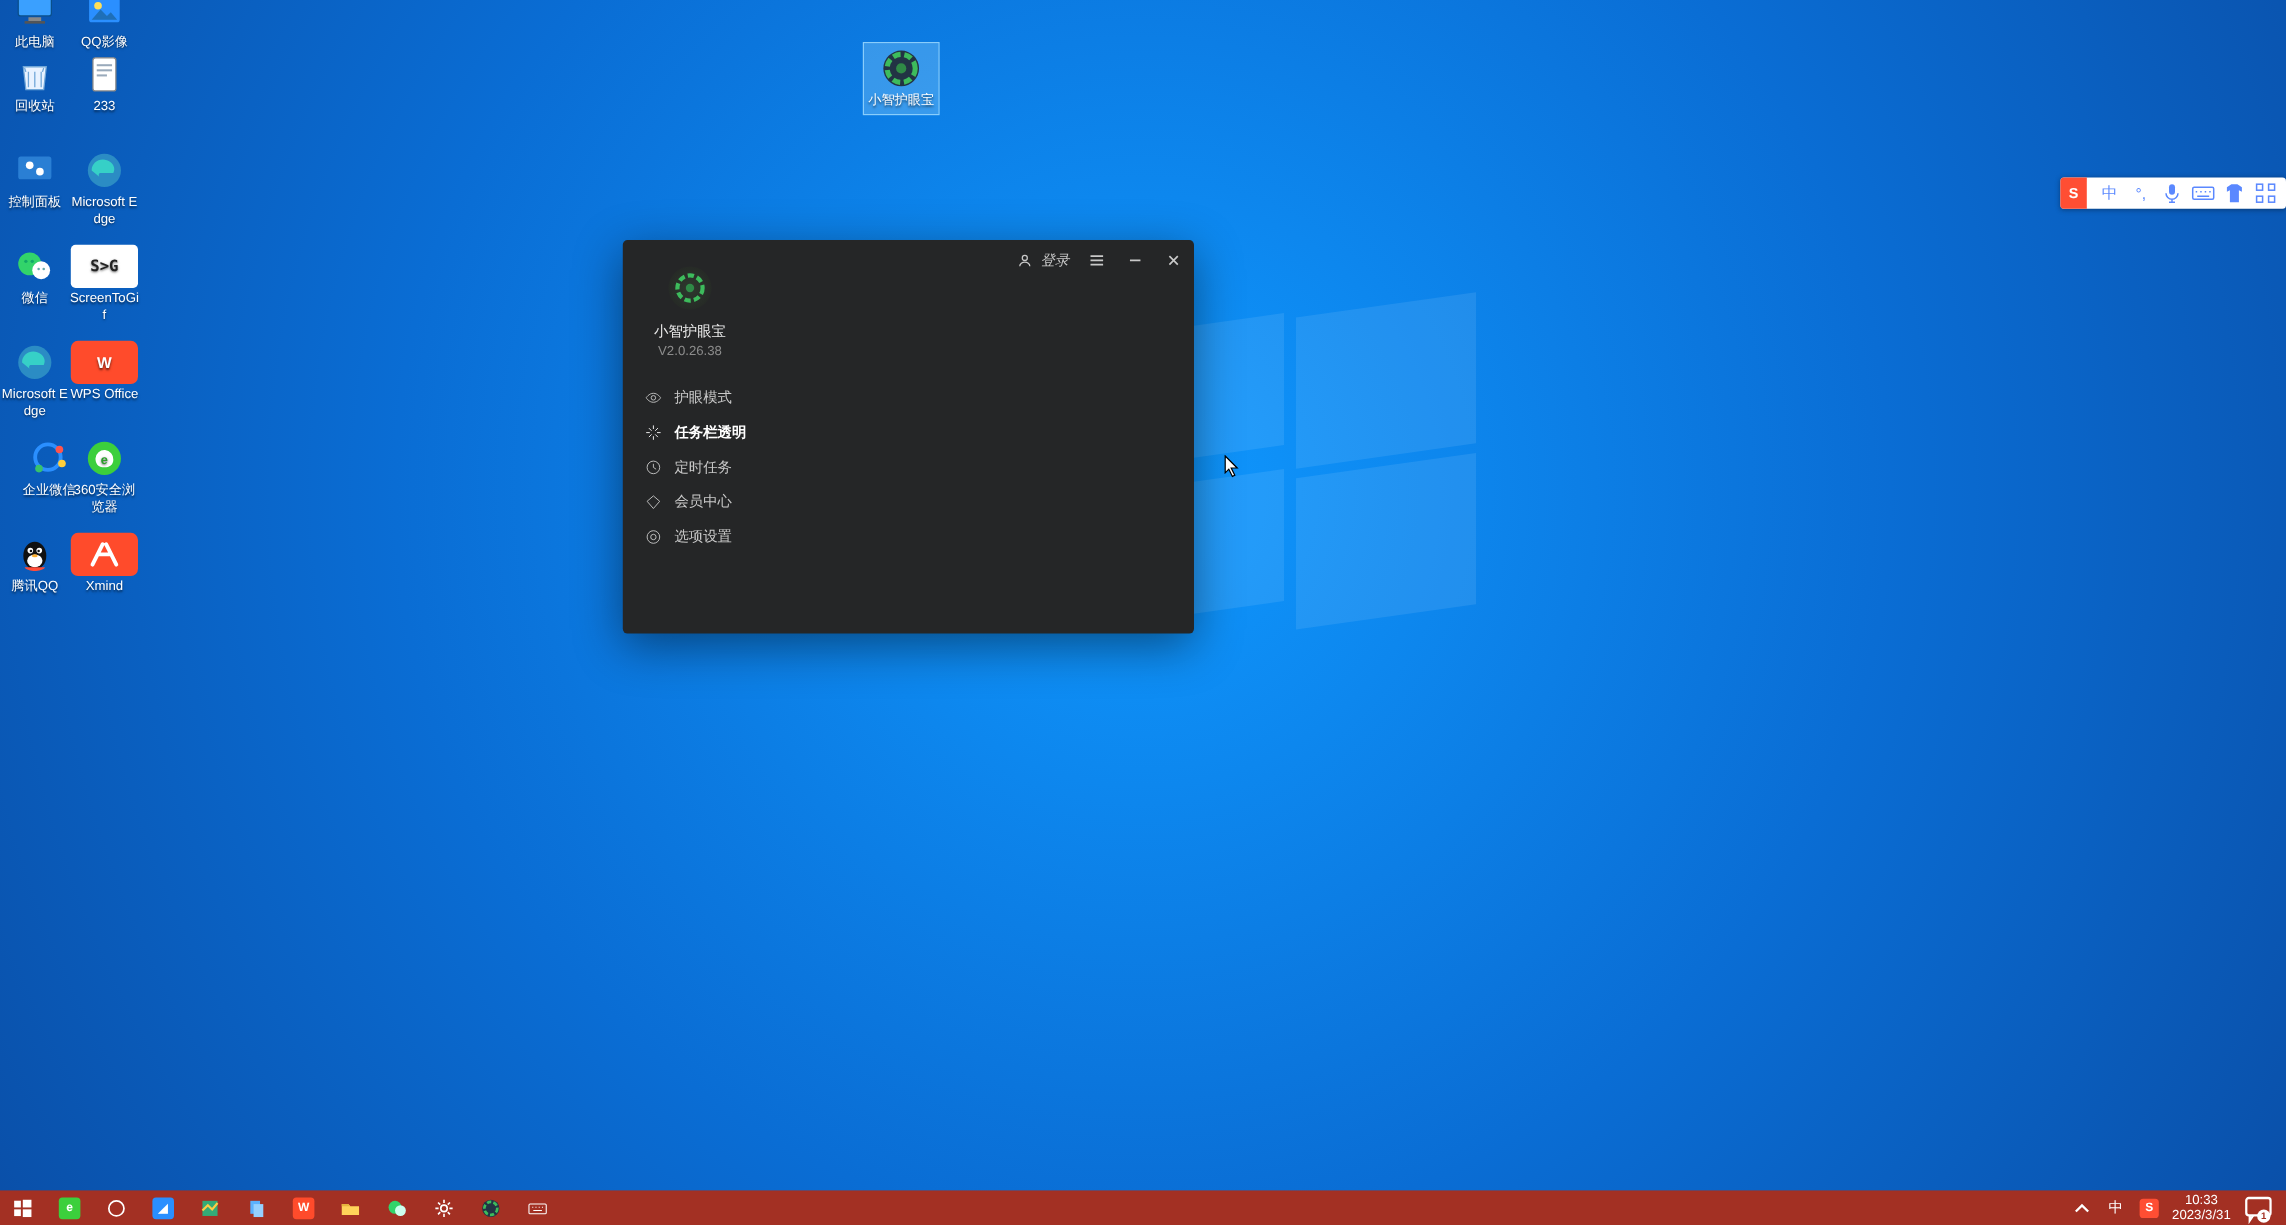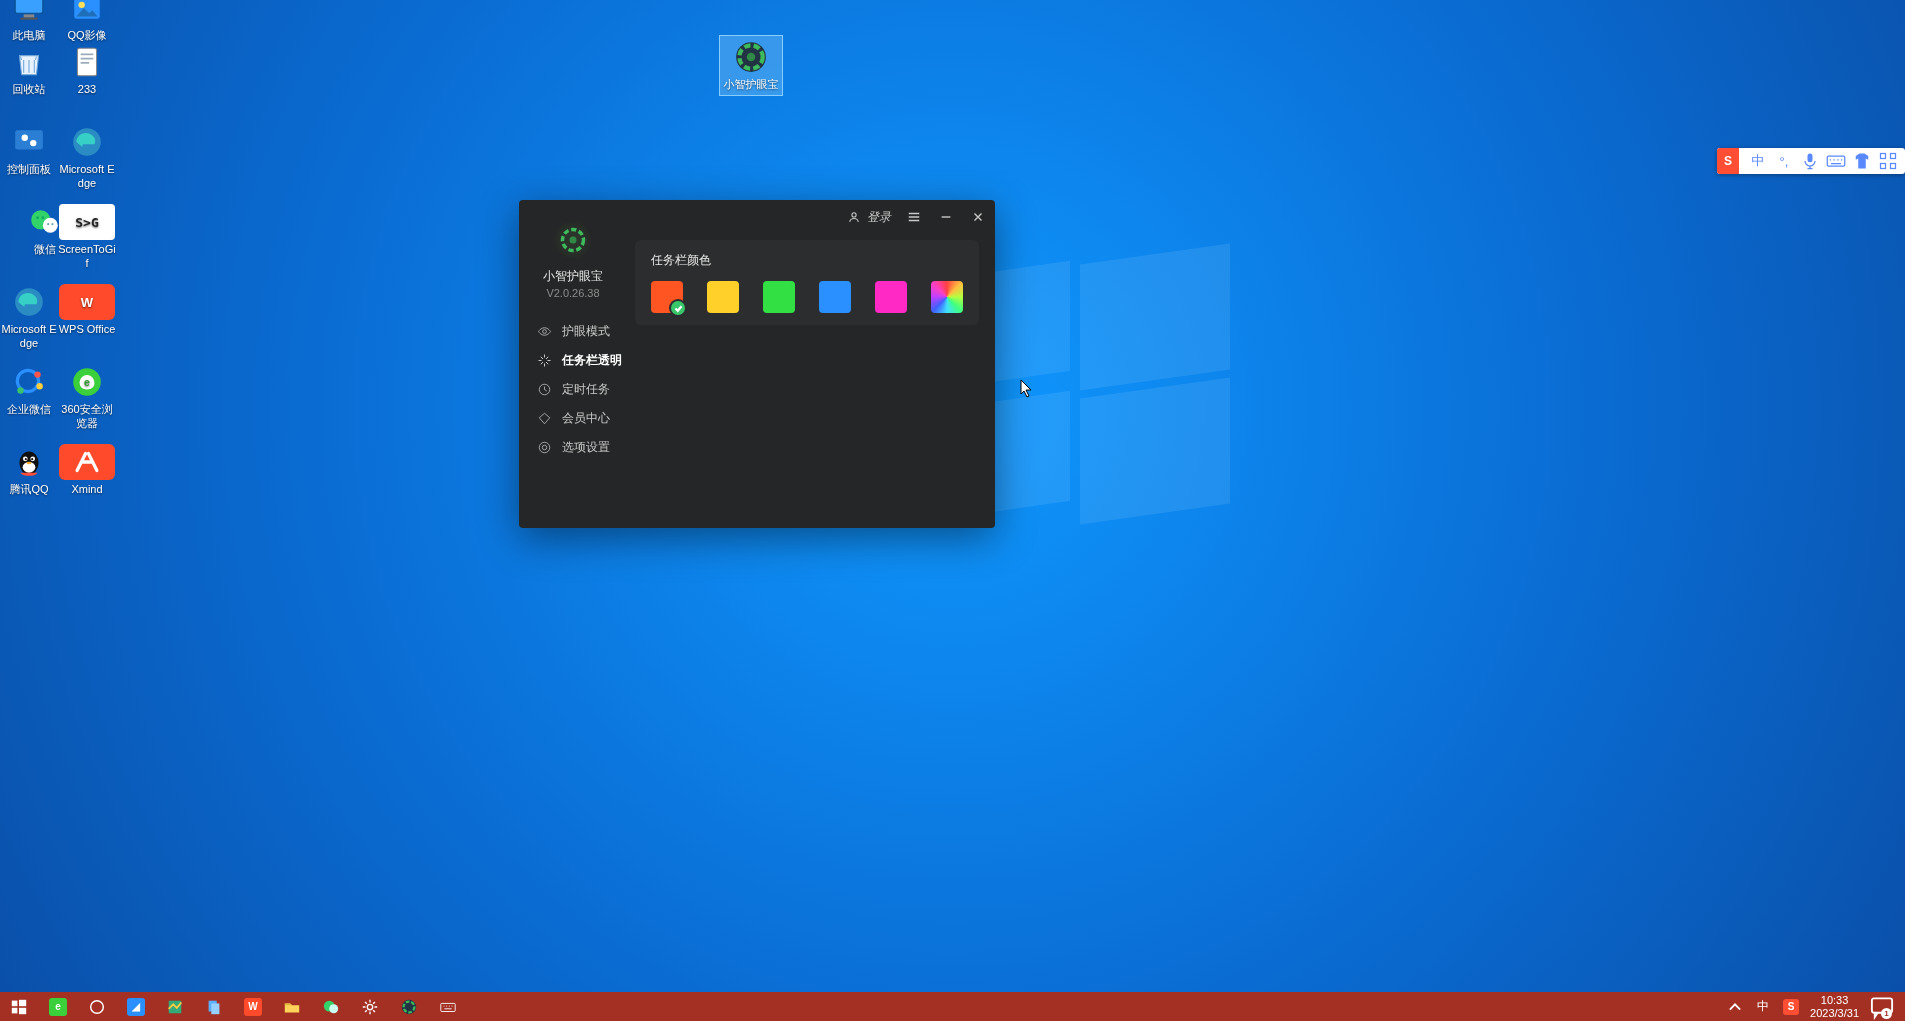--- a/index.html
+++ b/index.html
@@ -159,21 +159,21 @@
   <div class="dicon" style="left:0;top:124px;">
     <div class="ico">
         <svg viewBox="0 0 32 32">
           <rect x="3" y="5" width="26" height="18" rx="2" fill="#2a7fd4"></rect>
           <circle cx="12" cy="12" r="3" fill="#fff"></circle>
           <circle cx="20" cy="17" r="3" fill="#fff"></circle>
         </svg>
       </div>
     <span class="lbl">控制面板</span>
   </div>
-  <div class="dicon" style="left:16px;top:204px;">
+  <div class="dicon" style="left:0;top:204px;">
     <div class="ico">
         <svg viewBox="0 0 32 32">
           <circle cx="12" cy="14" r="9" fill="#32d46a"></circle>
           <circle cx="21" cy="19" r="7" fill="#fff"></circle>
           <circle cx="9" cy="12" r="1.3" fill="#1a6"></circle>
           <circle cx="14" cy="12" r="1.3" fill="#1a6"></circle>
           <circle cx="19" cy="18" r="1" fill="#6aa"></circle>
           <circle cx="23" cy="18" r="1" fill="#6aa"></circle>
         </svg>
       </div>
@@ -181,21 +181,21 @@
   </div>
   <div class="dicon" style="left:0;top:284px;">
     <div class="ico">
         <svg viewBox="0 0 32 32">
           <circle cx="16" cy="16" r="13" fill="#2b8cc4"></circle>
           <path d="M6 16c0-6 6-10 12-8 5 2 7 6 5 10H13c-1 0-2 1-1 3" fill="#36d0c7"></path>
         </svg>
       </div>
     <span class="lbl">Microsoft Edge</span>
   </div>
-  <div class="dicon" style="left:0;top:364px;">
+  <div class="dicon" style="left:0;top:364px;padding-left:12px;">
     <div class="ico">
         <svg viewBox="0 0 32 32">
           <circle cx="15" cy="15" r="10" fill="none" stroke="#2a8fff" stroke-width="3"></circle>
           <circle cx="24" cy="9" r="3" fill="#ff544c"></circle>
           <circle cx="26" cy="20" r="3" fill="#ffce3a"></circle>
           <circle cx="8" cy="24" r="3" fill="#38c26b"></circle>
         </svg>
       </div>
     <span class="lbl">企业微信</span>
   </div>
@@ -383,37 +383,20 @@
         <svg viewBox="0 0 20 20" fill="none" stroke="currentColor">
             <circle cx="10" cy="10" r="3"></circle>
             <circle cx="10" cy="10" r="7"></circle>
           </svg>
         <span>选项设置</span>
       </div>
     </div>
   </div>
 
   <div class="main">
-    <div class="panel">
-      <div class="panel-title">任务栏颜色</div>
-      <div class="swatches">
-        <div class="swatch" style="background:#ff5522">
-          <div class="check">
-              <svg viewBox="0 0 12 12" fill="none">
-                <path d="M2 6l3 3 5-6"></path>
-              </svg>
-            </div>
-        </div>
-        <div class="swatch" style="background:#ffd02a"></div>
-        <div class="swatch" style="background:#33e043"></div>
-        <div class="swatch" style="background:#2a8fff"></div>
-        <div class="swatch" style="background:#ff2ac6"></div>
-        <div class="swatch rainbow"></div>
-      </div>
-    </div>
 
 
   </div>
 </div>
 
 <svg class="cursor" viewBox="0 0 14 20">
   <path d="M1 1l0 14 3-3 3 6 2-1-3-6 5 0z" fill="#fff" stroke="#000" stroke-width="1"></path>
 </svg>
 
 <div class="taskbar">

